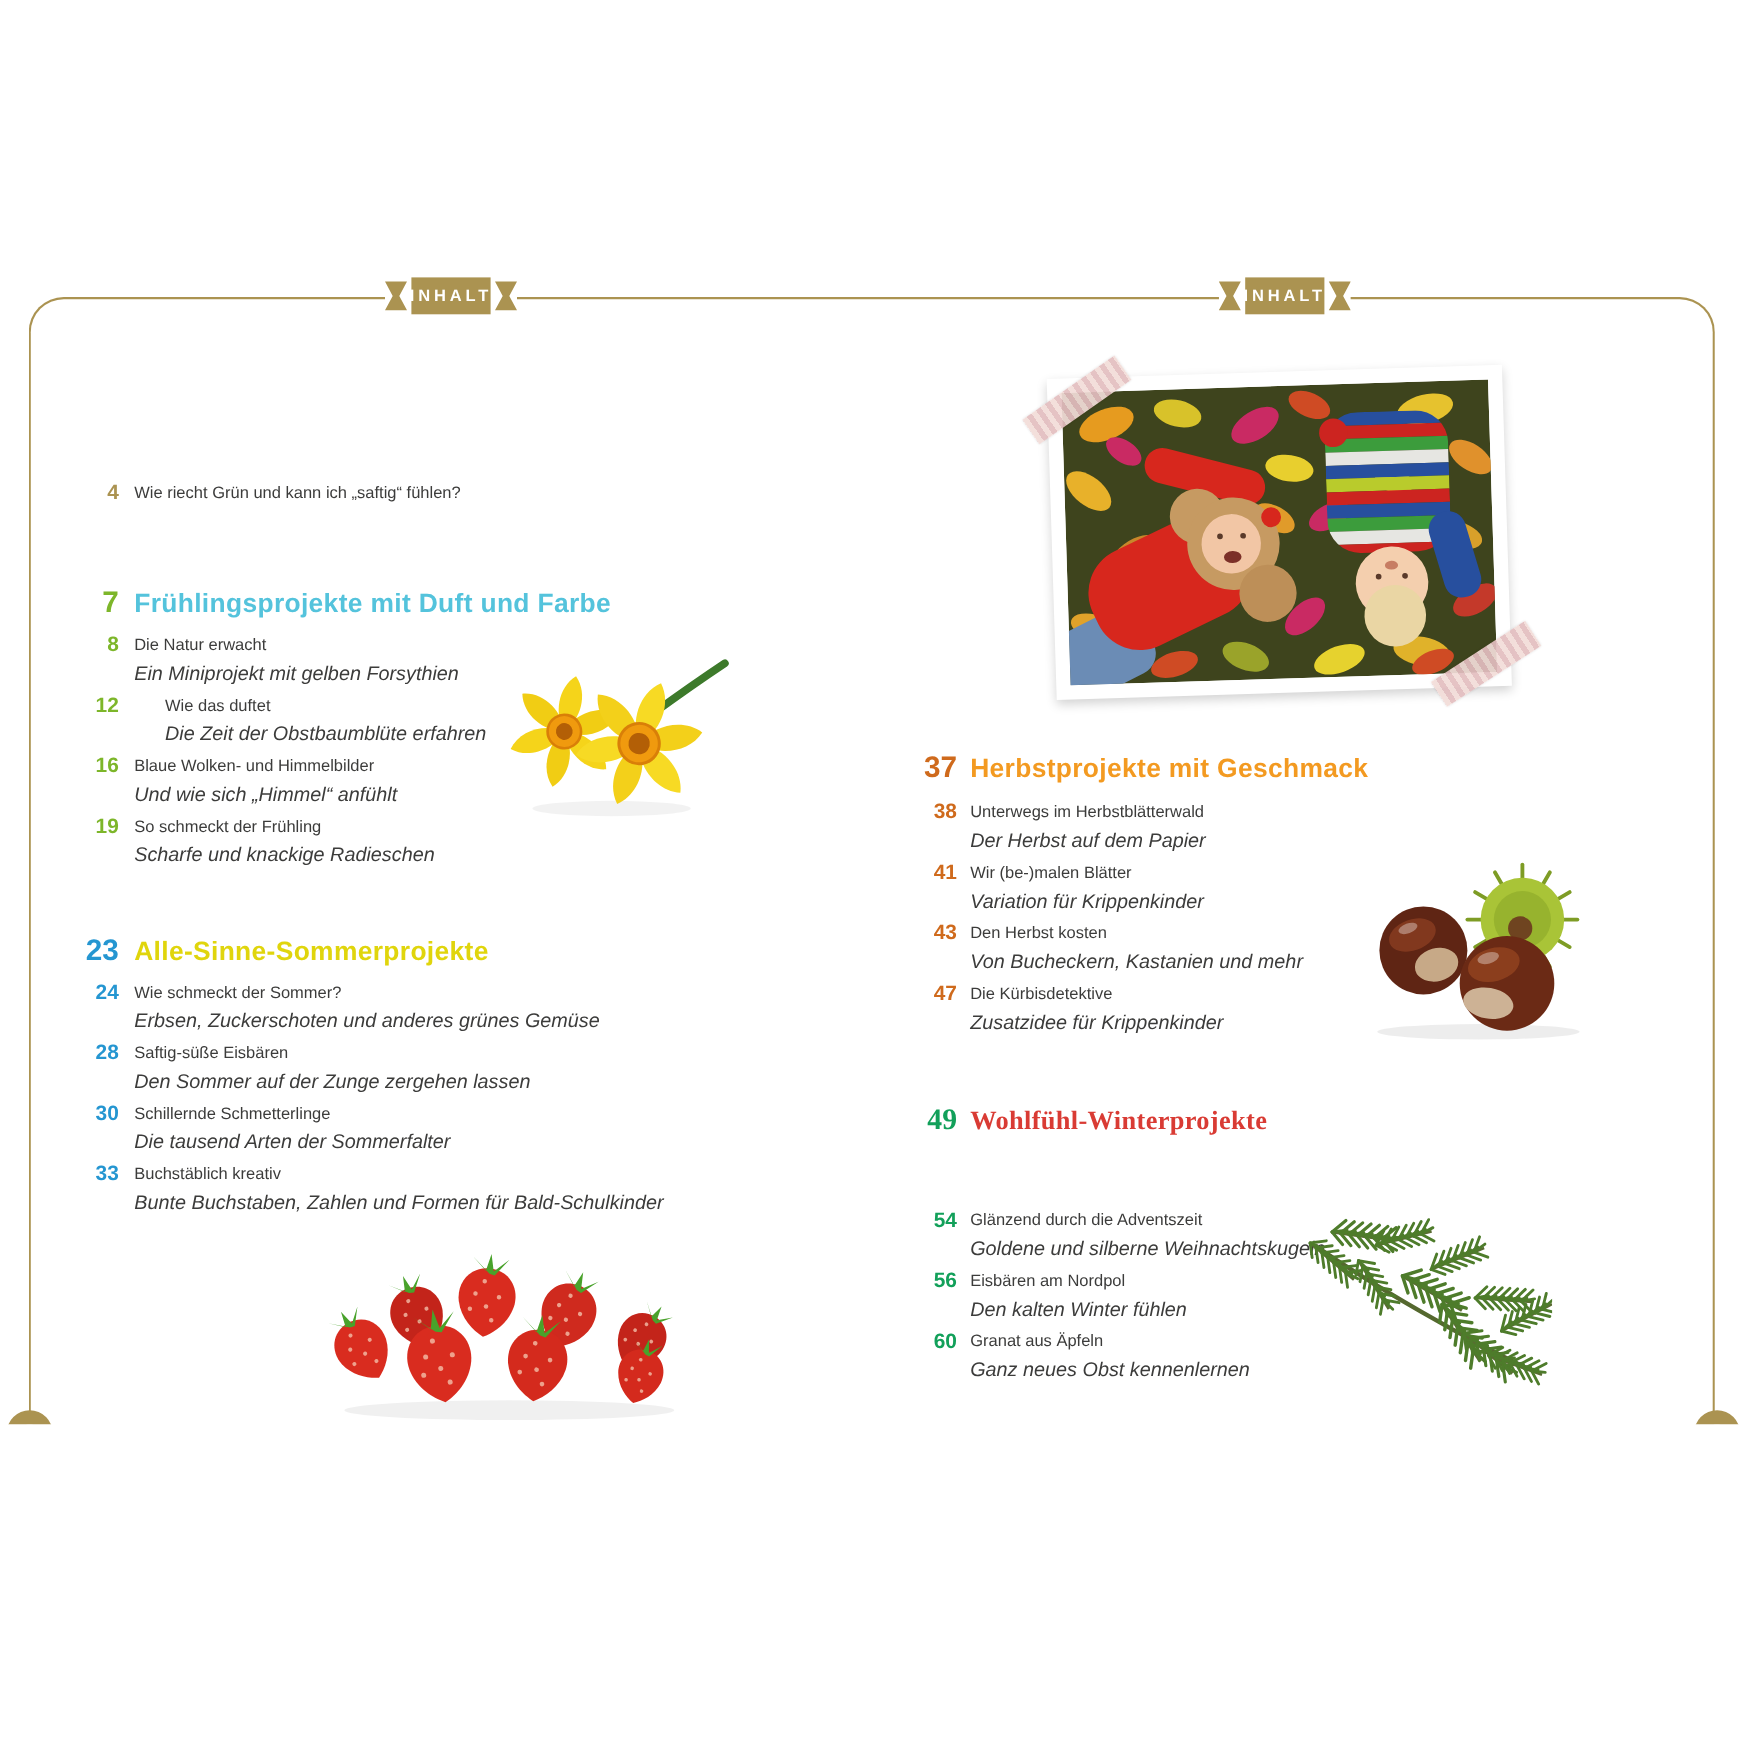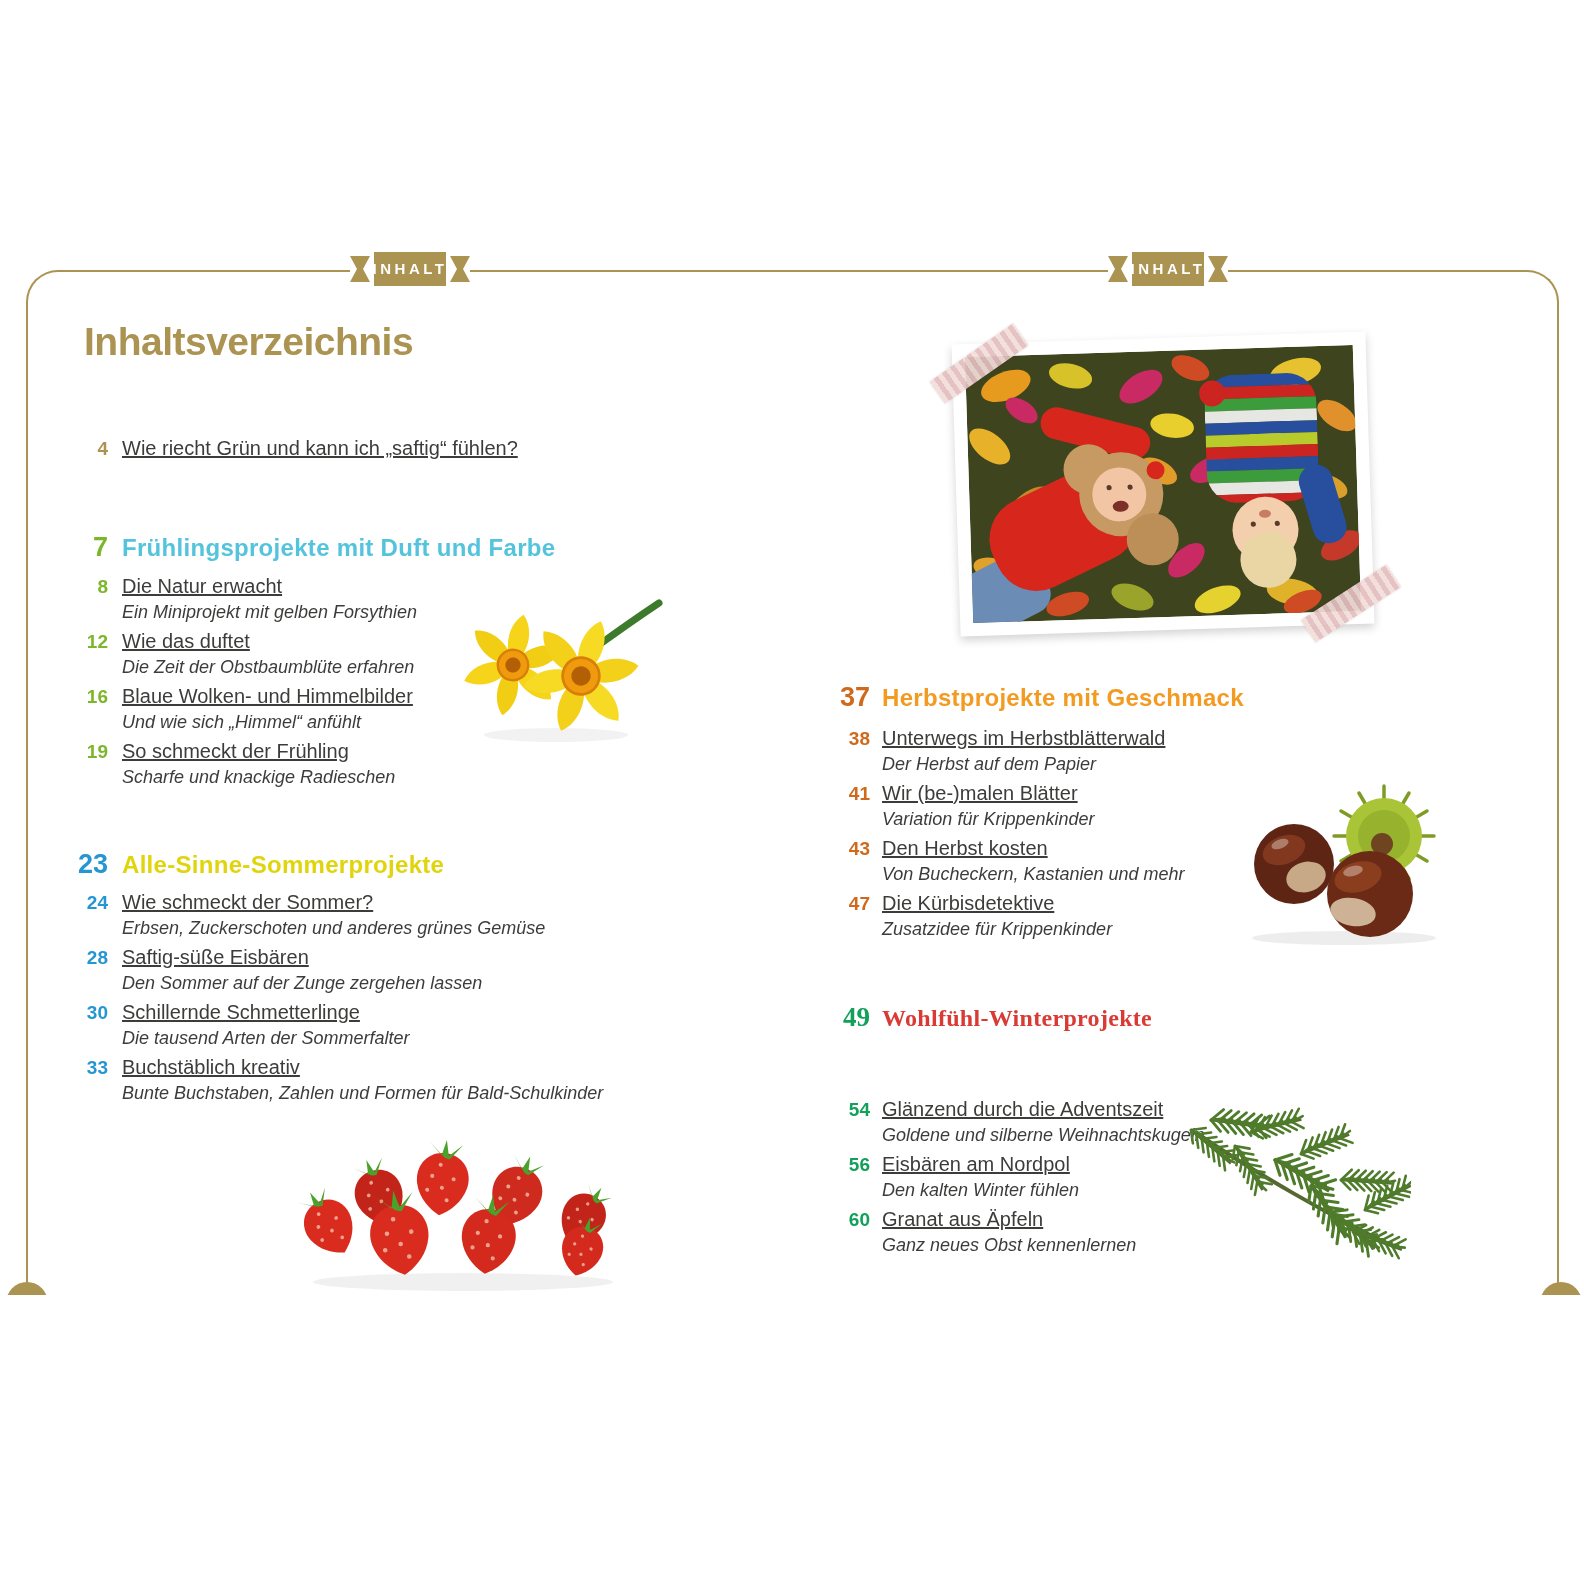--- a/index.html
+++ b/index.html
@@ -24,21 +24,21 @@
   .banner text{fill:#fff;font-family:"Liberation Sans",sans-serif;font-weight:bold;
                font-size:15px;letter-spacing:3.5px;}
 
   .doc-title{position:absolute;left:84px;top:320px;font-size:39px;font-weight:bold;
              letter-spacing:-0.5px;color:var(--gold,#ab9351);}
 
   
   .row{position:absolute;display:flex;align-items:flex-start;}
   .row .num{width:50px;text-align:right;font-weight:bold;font-size:19px;line-height:23px;flex:0 0 auto;}
   .row .body{margin-left:14px;}
-  .row .t{font-size:20px;line-height:23px;color:var(--text,#3c3c3b);text-decoration:underline;}
+  .row .t{font-size:15px;line-height:23px;color:var(--text,#3c3c3b);}
   .row .sub{font-size:18px;line-height:22px;font-style:italic;color:var(--text,#3c3c3b);margin-top:3px;}
   .col-r .num{width:52px;}
   .col-r .body{margin-left:12px;}
 
   .sec-head{position:absolute;display:flex;align-items:baseline;}
   .sec-head .num{width:50px;text-align:right;font-weight:bold;font-size:27px;flex:0 0 auto;}
   .sec-head.col-r .num{width:52px;}
   .sec-head .h{margin-left:14px;font-size:24px;font-weight:bold;letter-spacing:0.3px;}
   .sec-head.col-r .h{margin-left:12px;}
 
@@ -79,41 +79,40 @@
   <div class="banner r">
     <svg width="120" height="34" viewBox="0 0 120 34">
       <rect x="0" y="0" width="120" height="34" fill="#ffffff"></rect>
       <polygon points="0,4 20,4 13,17 20,30 0,30 7,17" fill="#ab9351"></polygon>
       <polygon points="120,4 100,4 107,17 100,30 120,30 113,17" fill="#ab9351"></polygon>
       <rect x="24" y="0" width="72" height="34" fill="#ab9351"></rect>
       <text x="60" y="22" text-anchor="middle">INHALT</text>
     </svg>
   </div>
 
-  <div class="doc-title">Inhaltsverzeichnis</div>
 
   <div class="row intro-row" style="left:58px;top:437px;">
     <div class="num">4</div>
     <div class="body">
         <div class="t">Wie riecht Grün und kann ich „saftig“ fühlen?</div>
       </div>
   </div>
 
   <div class="sec-head s0" style="left:58px;top:532px;">
     <div class="num">7</div>
     <div class="h">Frühlingsprojekte mit Duft und Farbe</div>
   </div>
   <div class="row s0" style="left:58px;top:575px;">
     <div class="num">8</div>
     <div class="body">
       <div class="t">Die Natur erwacht</div>
       <div class="sub">Ein Miniprojekt mit gelben Forsythien</div>
     </div>
   </div>
-  <div class="row s0" style="left:58px;top:630px;">
+  <div class="row s0" style="left:58px;top:630px;gap:28px;">
     <div class="num">12</div>
     <div class="body">
       <div class="t">Wie das duftet</div>
       <div class="sub">Die Zeit der Obstbaumblüte erfahren</div>
     </div>
   </div>
   <div class="row s0" style="left:58px;top:685px;">
     <div class="num">16</div>
     <div class="body">
       <div class="t">Blaue Wolken- und Himmelbilder</div>

